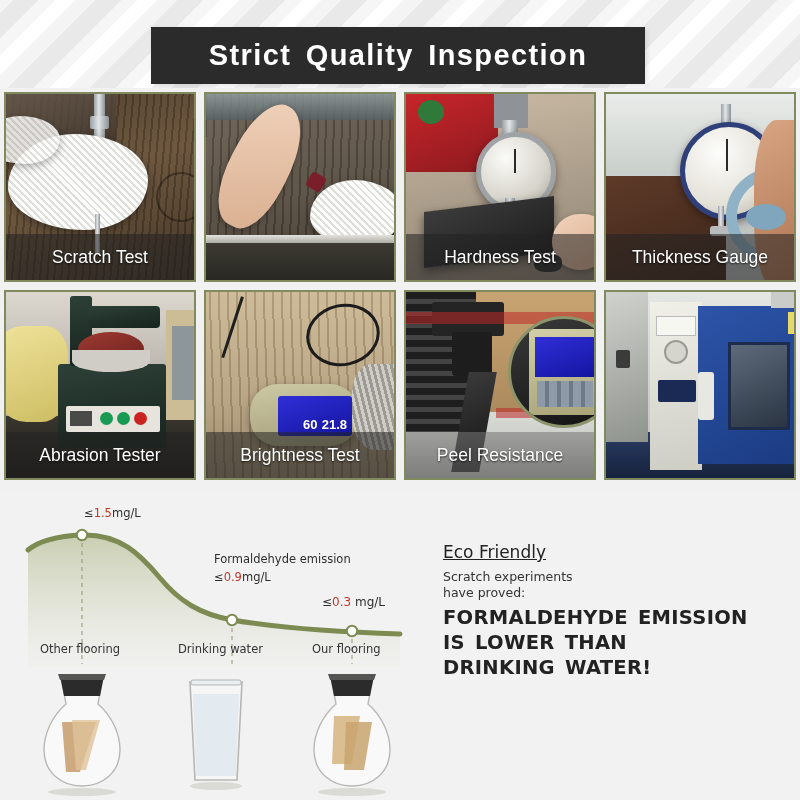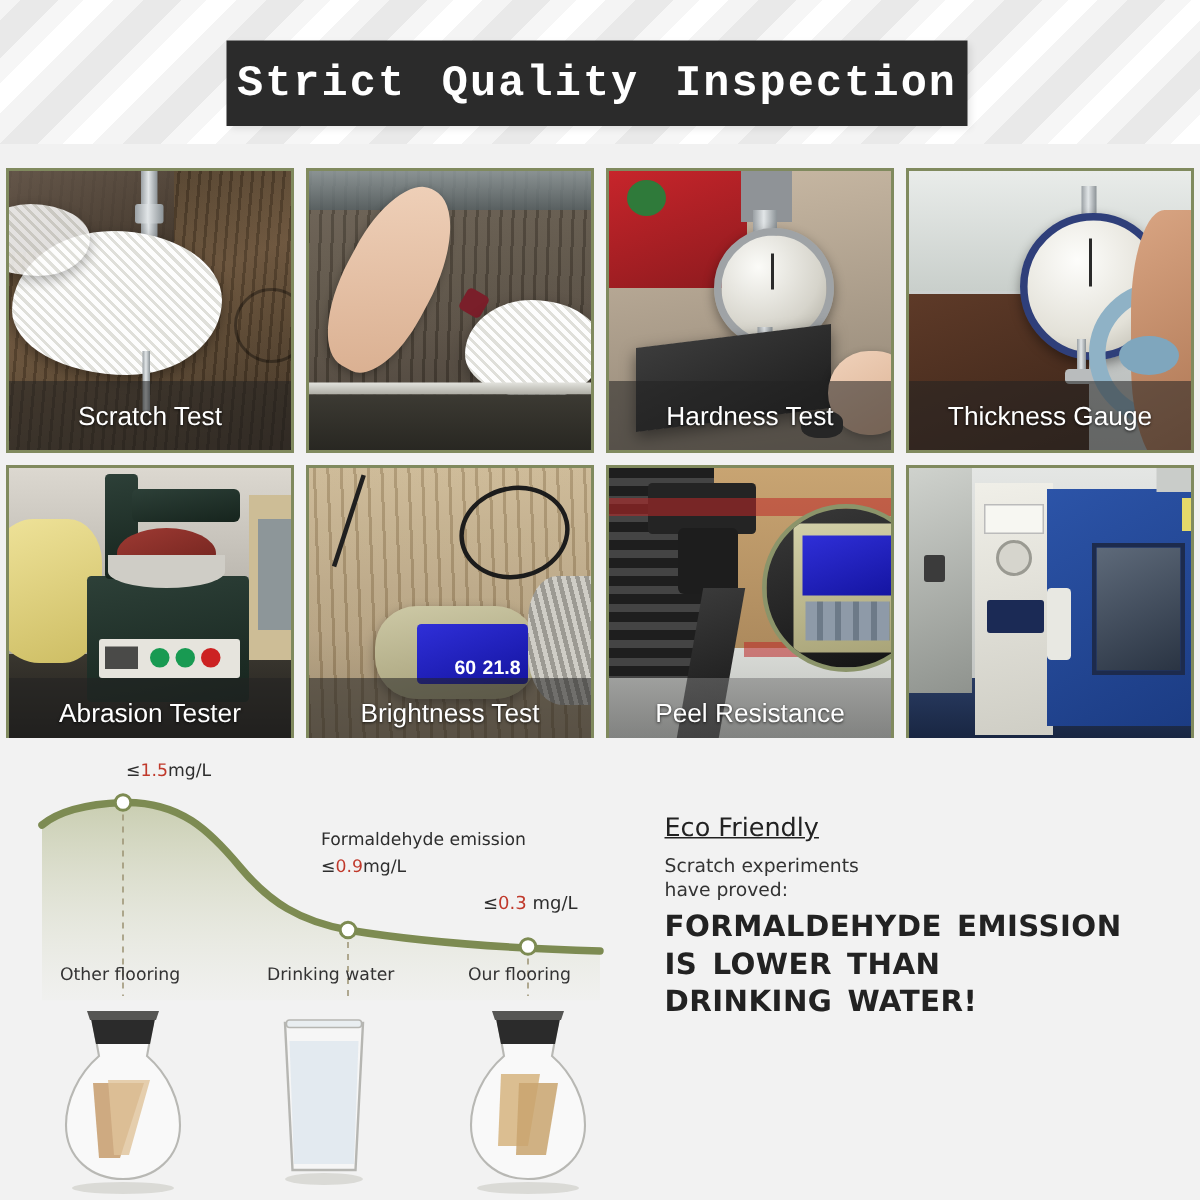--- a/index.html
+++ b/index.html
@@ -28,27 +28,27 @@
   .title-banner{
     position:absolute;left:151px;top:27px;
     width:494px;height:57px;
     background:#2b2b2b;
     display:flex;align-items:center;justify-content:center;
     box-shadow:2px 2px 5px rgba(0,0,0,.10);
   }
   .title-text{
     color:#fff;font-weight:bold;font-size:29px;
     letter-spacing:1.4px;word-spacing:5px;
-    font-family:Liberation Mono, monospace;
+    font-family:Liberation Sans, sans-serif;
     white-space:nowrap;
   }
 
   
   .grid{
-    position:absolute;left:0;top:108px;
+    position:absolute;left:0;top:88px;
     width:740px;height:396px;
     display:grid;
     grid-template-columns:repeat(4,200px);
     grid-template-rows:repeat(2,198px);
   }
   .cell{
     position:relative;
     box-sizing:border-box;
     padding:4px;
     background:#f1f1f1;

